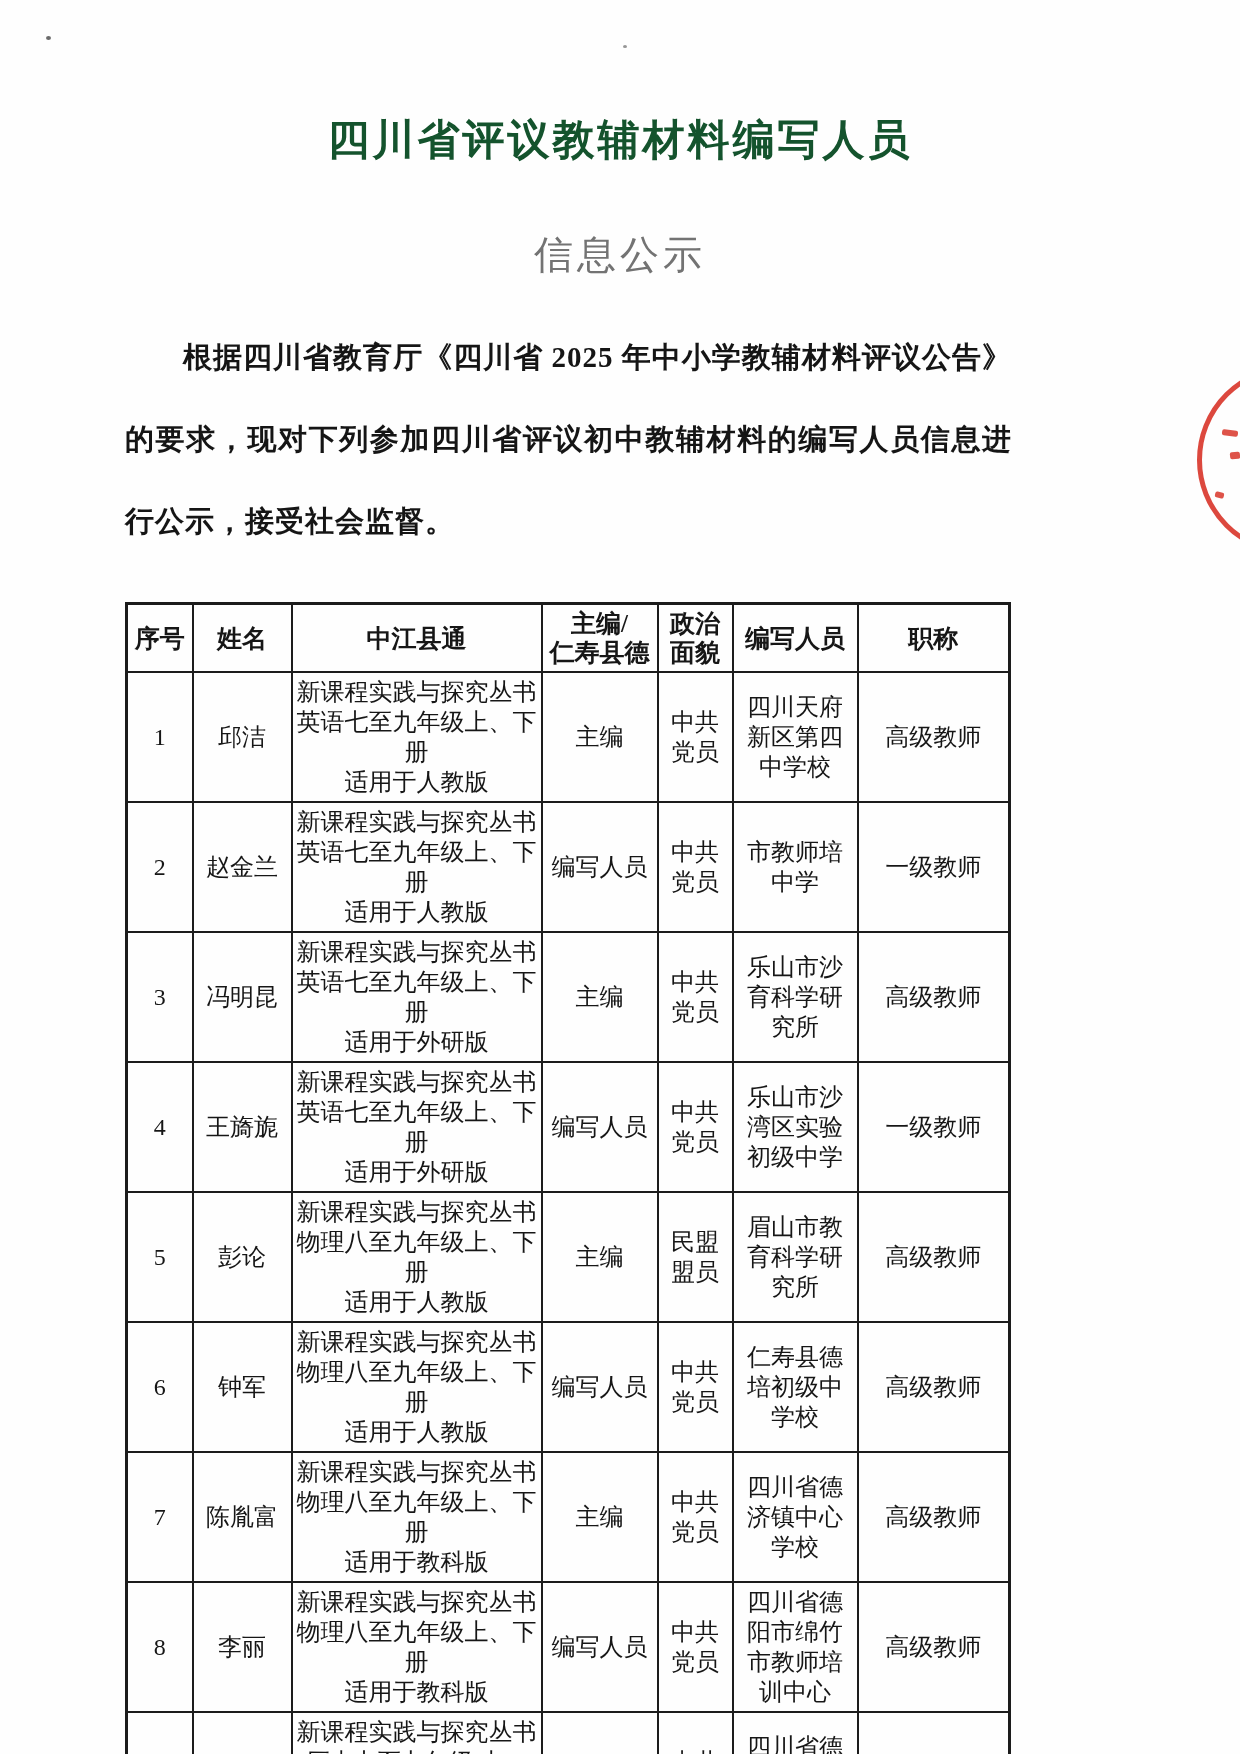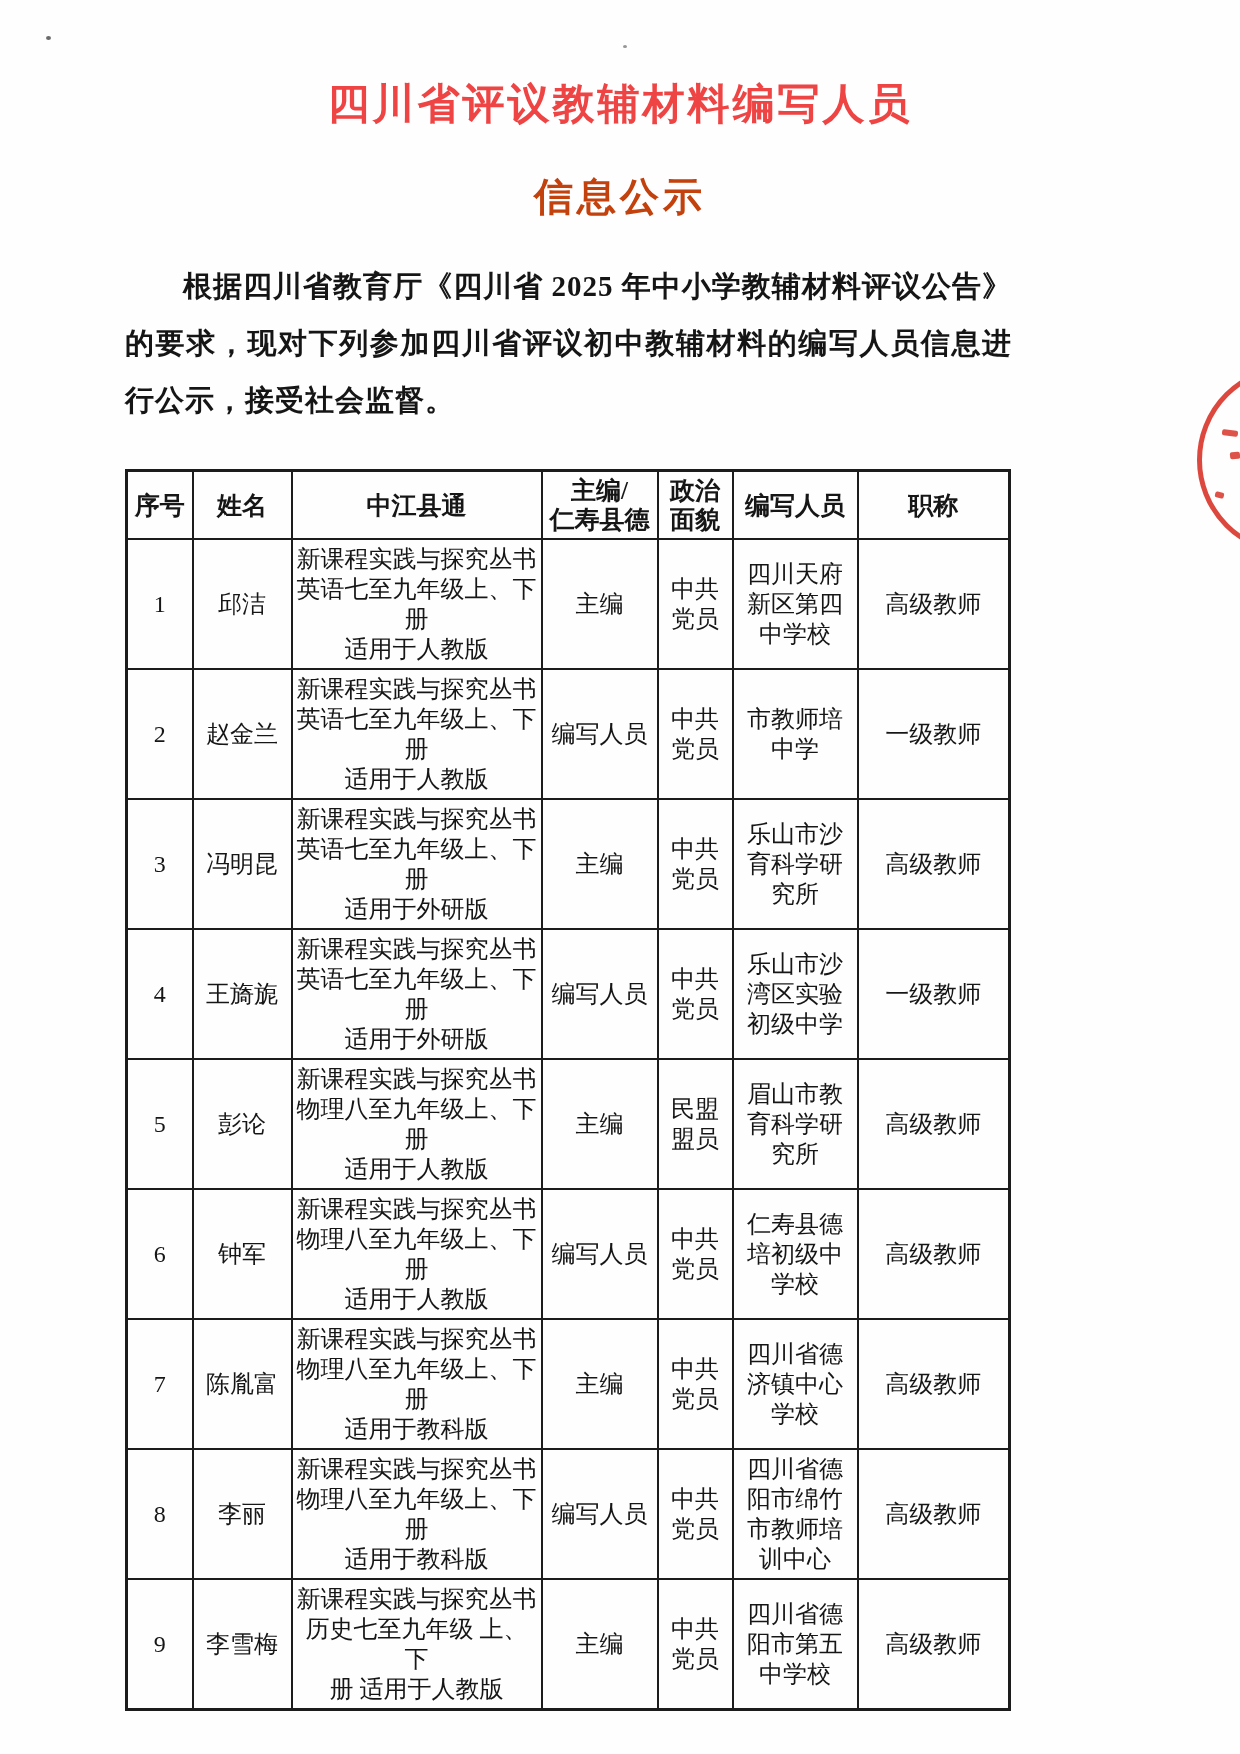--- a/index.html
+++ b/index.html
@@ -6,43 +6,43 @@
   .page{
     position:relative;
     width:1240px;height:1754px;
     margin:0 auto;
     background:#fefefe;
     overflow:hidden;
     color:#141414;
     font-family:"Liberation Serif","DejaVu Serif",serif;
   }
   .doc-title{
-    padding-top:76px;
+    padding-top:112px;
     text-align:center;
     font-size:42px;
     font-weight:bold;
     letter-spacing:3px;
     font-family:"DejaVu Sans","Liberation Sans",sans-serif;
-    color:#ef4444;
+    color:#14532d;
   }
   .doc-subtitle{
-    margin-top:38px;
+    margin-top:60px;
     text-align:center;
     font-size:39px;
-    font-weight:bold;
+    font-weight:normal;
     letter-spacing:4px;
     font-family:"DejaVu Sans","Liberation Sans",sans-serif;
-    color:#c2410c;
+    color:#737373;
   }
   .doc-paragraph{
     margin:34px 0 0 125px;
     width:887px;
     font-size:29px;
     font-weight:600;
-    line-height:57px;
+    line-height:82px;
     letter-spacing:1px;
     text-align:justify;
     text-indent:2em;
     color:#151515;
   }
   table.roster{
     margin:40px 0 0 125px;
     width:883px;
     border-collapse:collapse;
     table-layout:fixed;

